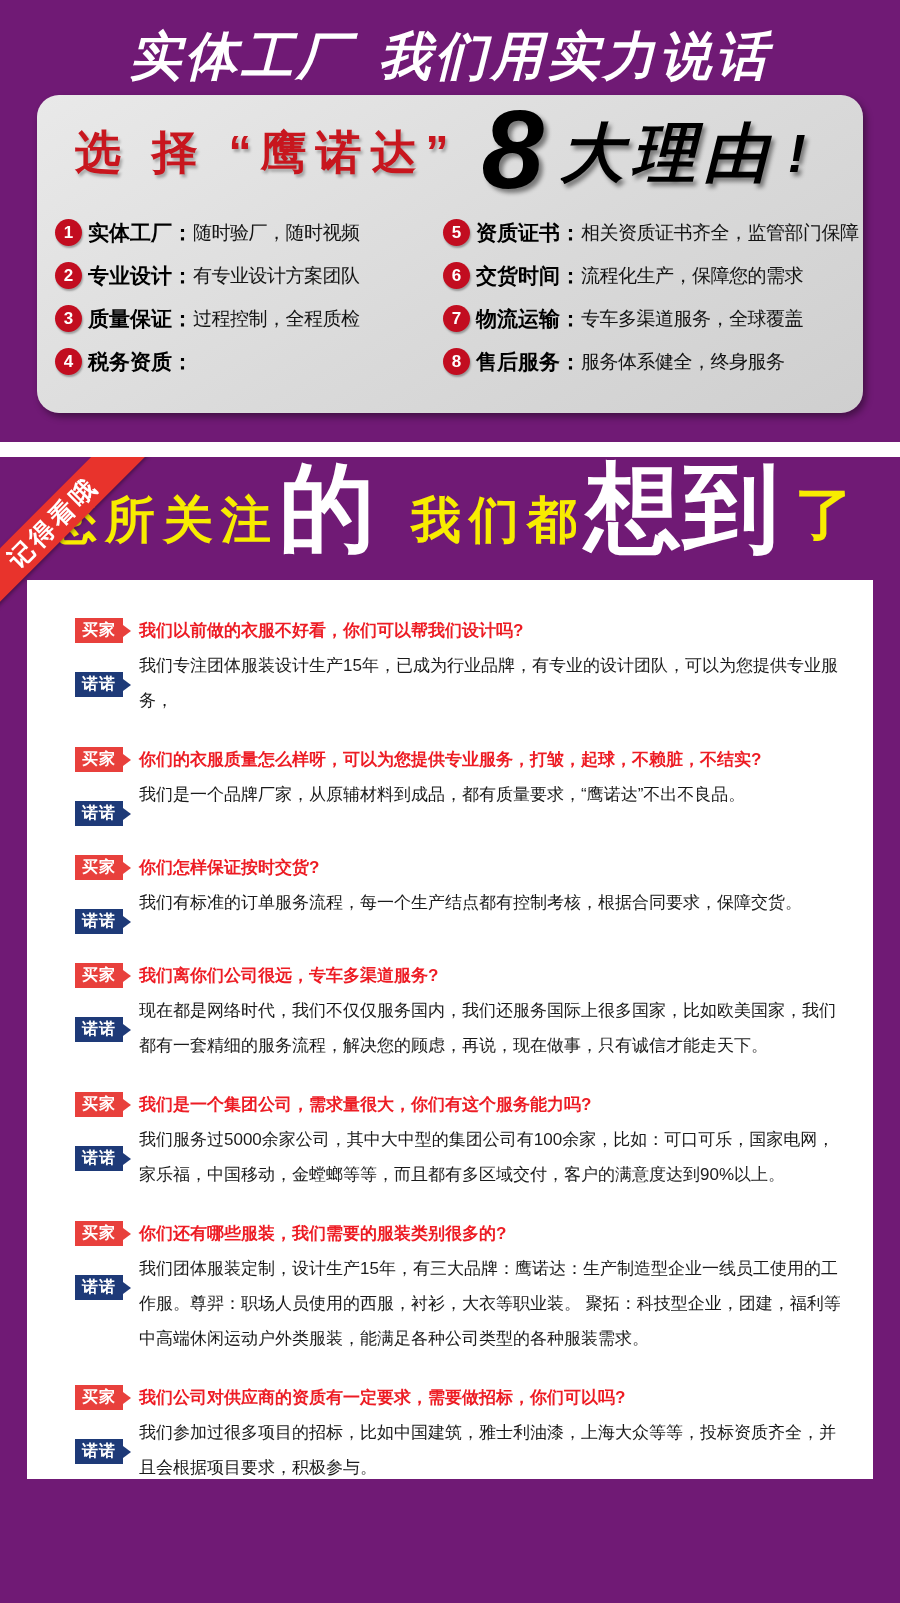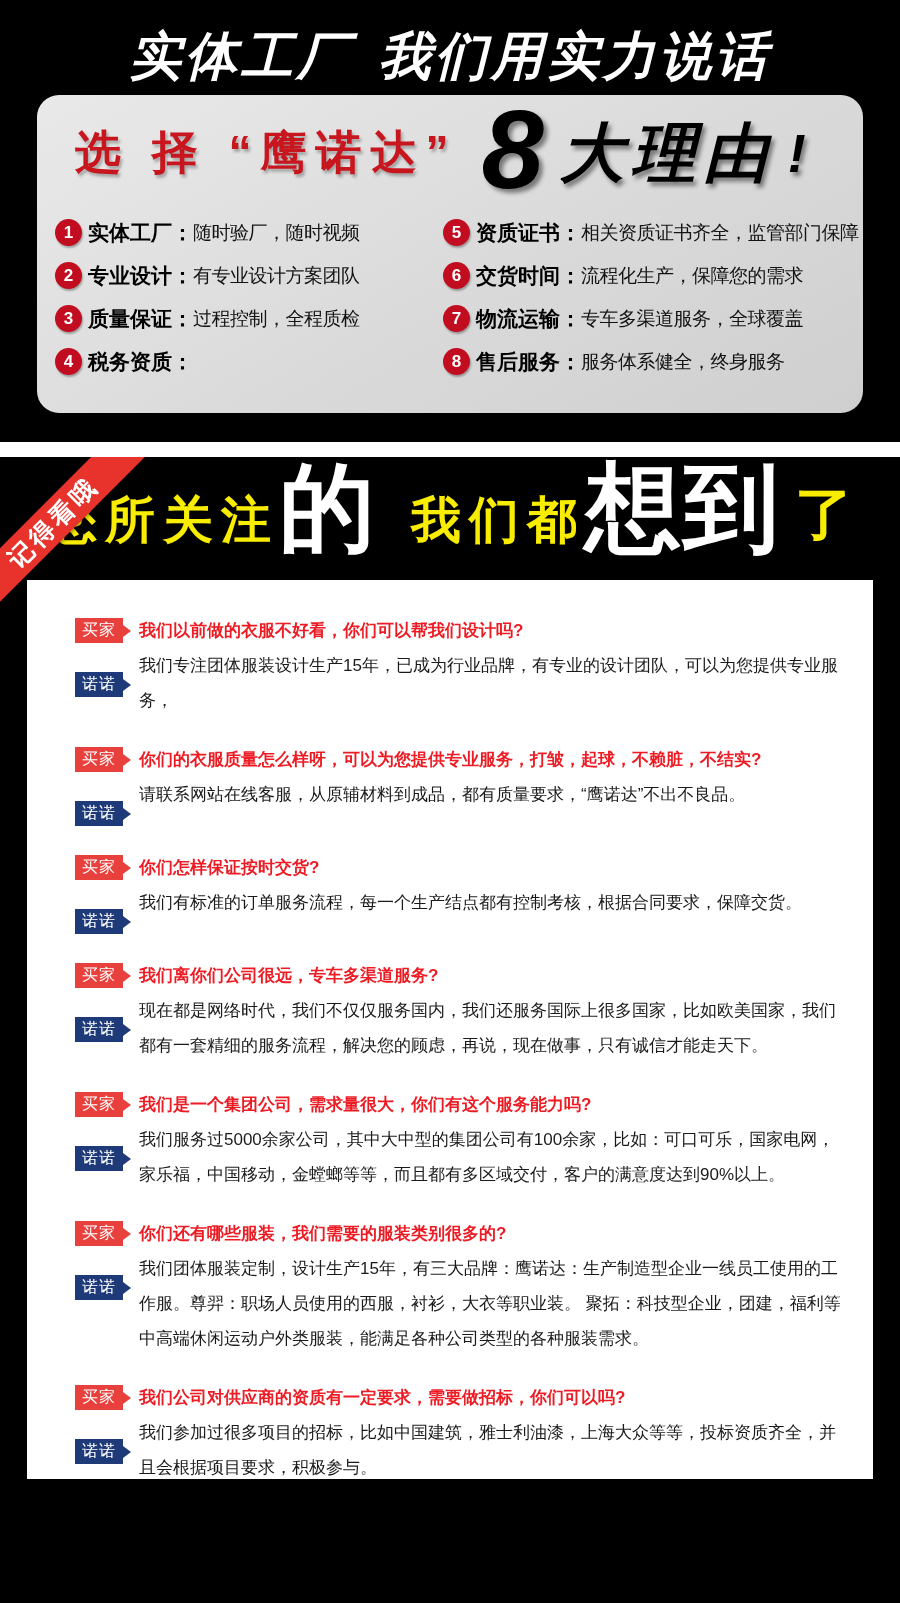--- a/index.html
+++ b/index.html
@@ -1,19 +1,19 @@
 <!DOCTYPE html>
 <html><head>
 <meta charset="utf-8">
 <style>
   * { margin:0; padding:0; box-sizing:border-box; }
   html,body { background:#10255a; }
   body { font-family:"Liberation Sans","DejaVu Sans",sans-serif; }
   .page { position:relative; width:900px; height:1603px; margin:0 auto;
-          background:#000000; overflow:hidden; }
+          background:#701a75; overflow:hidden; }
 
   
   .top-section { height:442px; }
   .top-headline { padding-top:22px; height:82px; text-align:center;
     color:#ffffff; font-size:52px; font-weight:bold; font-style:italic;
     letter-spacing:4px; white-space:nowrap; }
   .top-headline .hl-gap { display:inline-block; width:26px; }
 
   .reasons-box { width:826px; height:318px; margin:13px auto 0;
     background:linear-gradient(150deg,#e9e9e9 0%,#dadada 55%,#cfcfcf 100%);
@@ -64,21 +64,21 @@
   .hl-end { color:#f8ec00; font-size:58px; font-weight:bold;
     line-height:54px; margin-left:14px; padding-bottom:6px; }
 
   .qa-panel { width:846px; height:899px; margin:33px auto 0; background:#fff;
     padding:34px 28px 0 48px; overflow:hidden; }
   .qa-block { margin-bottom:25px; }
   .qa-row { display:flex; align-items:flex-start; }
   .qa-row.question { margin-bottom:4px; }
   .qa-tag { flex:0 0 auto; height:25px; padding:12px 7px; margin:4px 16px 0 0;
     display:flex; align-items:center; justify-content:center;
-    color:#fff; font-size:16px; font-weight:normal; letter-spacing:1px;
+    color:#fff; font-size:16px; font-weight:bold; letter-spacing:1px;
     position:relative; }
   .qa-tag::after { content:""; position:absolute; right:-8px; top:50%;
     margin-top:-6px; width:0; height:0;
     border-top:6px solid transparent; border-bottom:6px solid transparent;
     border-left:8px solid #000; }
   .tag-buyer { background:#e8403c; }
   .tag-buyer::after { border-left-color:#e8403c; }
   .tag-agent { background:#1e3a78;margin-top:24px; }
   .tag-agent::after { border-left-color:#1e3a78; }
   .q-text { flex:1; color:#ed1c24; font-size:17px; font-weight:bold;
@@ -177,21 +177,21 @@
         </div>
       </div>
 
       <div class="qa-block">
         <div class="qa-row question">
           <span class="qa-tag tag-buyer">买家</span>
           <span class="q-text">你们的衣服质量怎么样呀，可以为您提供专业服务，打皱，起球，不赖脏，不结实?</span>
         </div>
         <div class="qa-row">
           <span class="qa-tag tag-agent">诺诺</span>
-          <span class="a-text">请联系网站在线客服，从原辅材料到成品，都有质量要求，“鹰诺达”不出不良品。</span>
+          <span class="a-text">我们是一个品牌厂家，从原辅材料到成品，都有质量要求，“鹰诺达”不出不良品。</span>
         </div>
       </div>
 
       <div class="qa-block">
         <div class="qa-row question">
           <span class="qa-tag tag-buyer">买家</span>
           <span class="q-text">你们怎样保证按时交货?</span>
         </div>
         <div class="qa-row">
           <span class="qa-tag tag-agent">诺诺</span>

